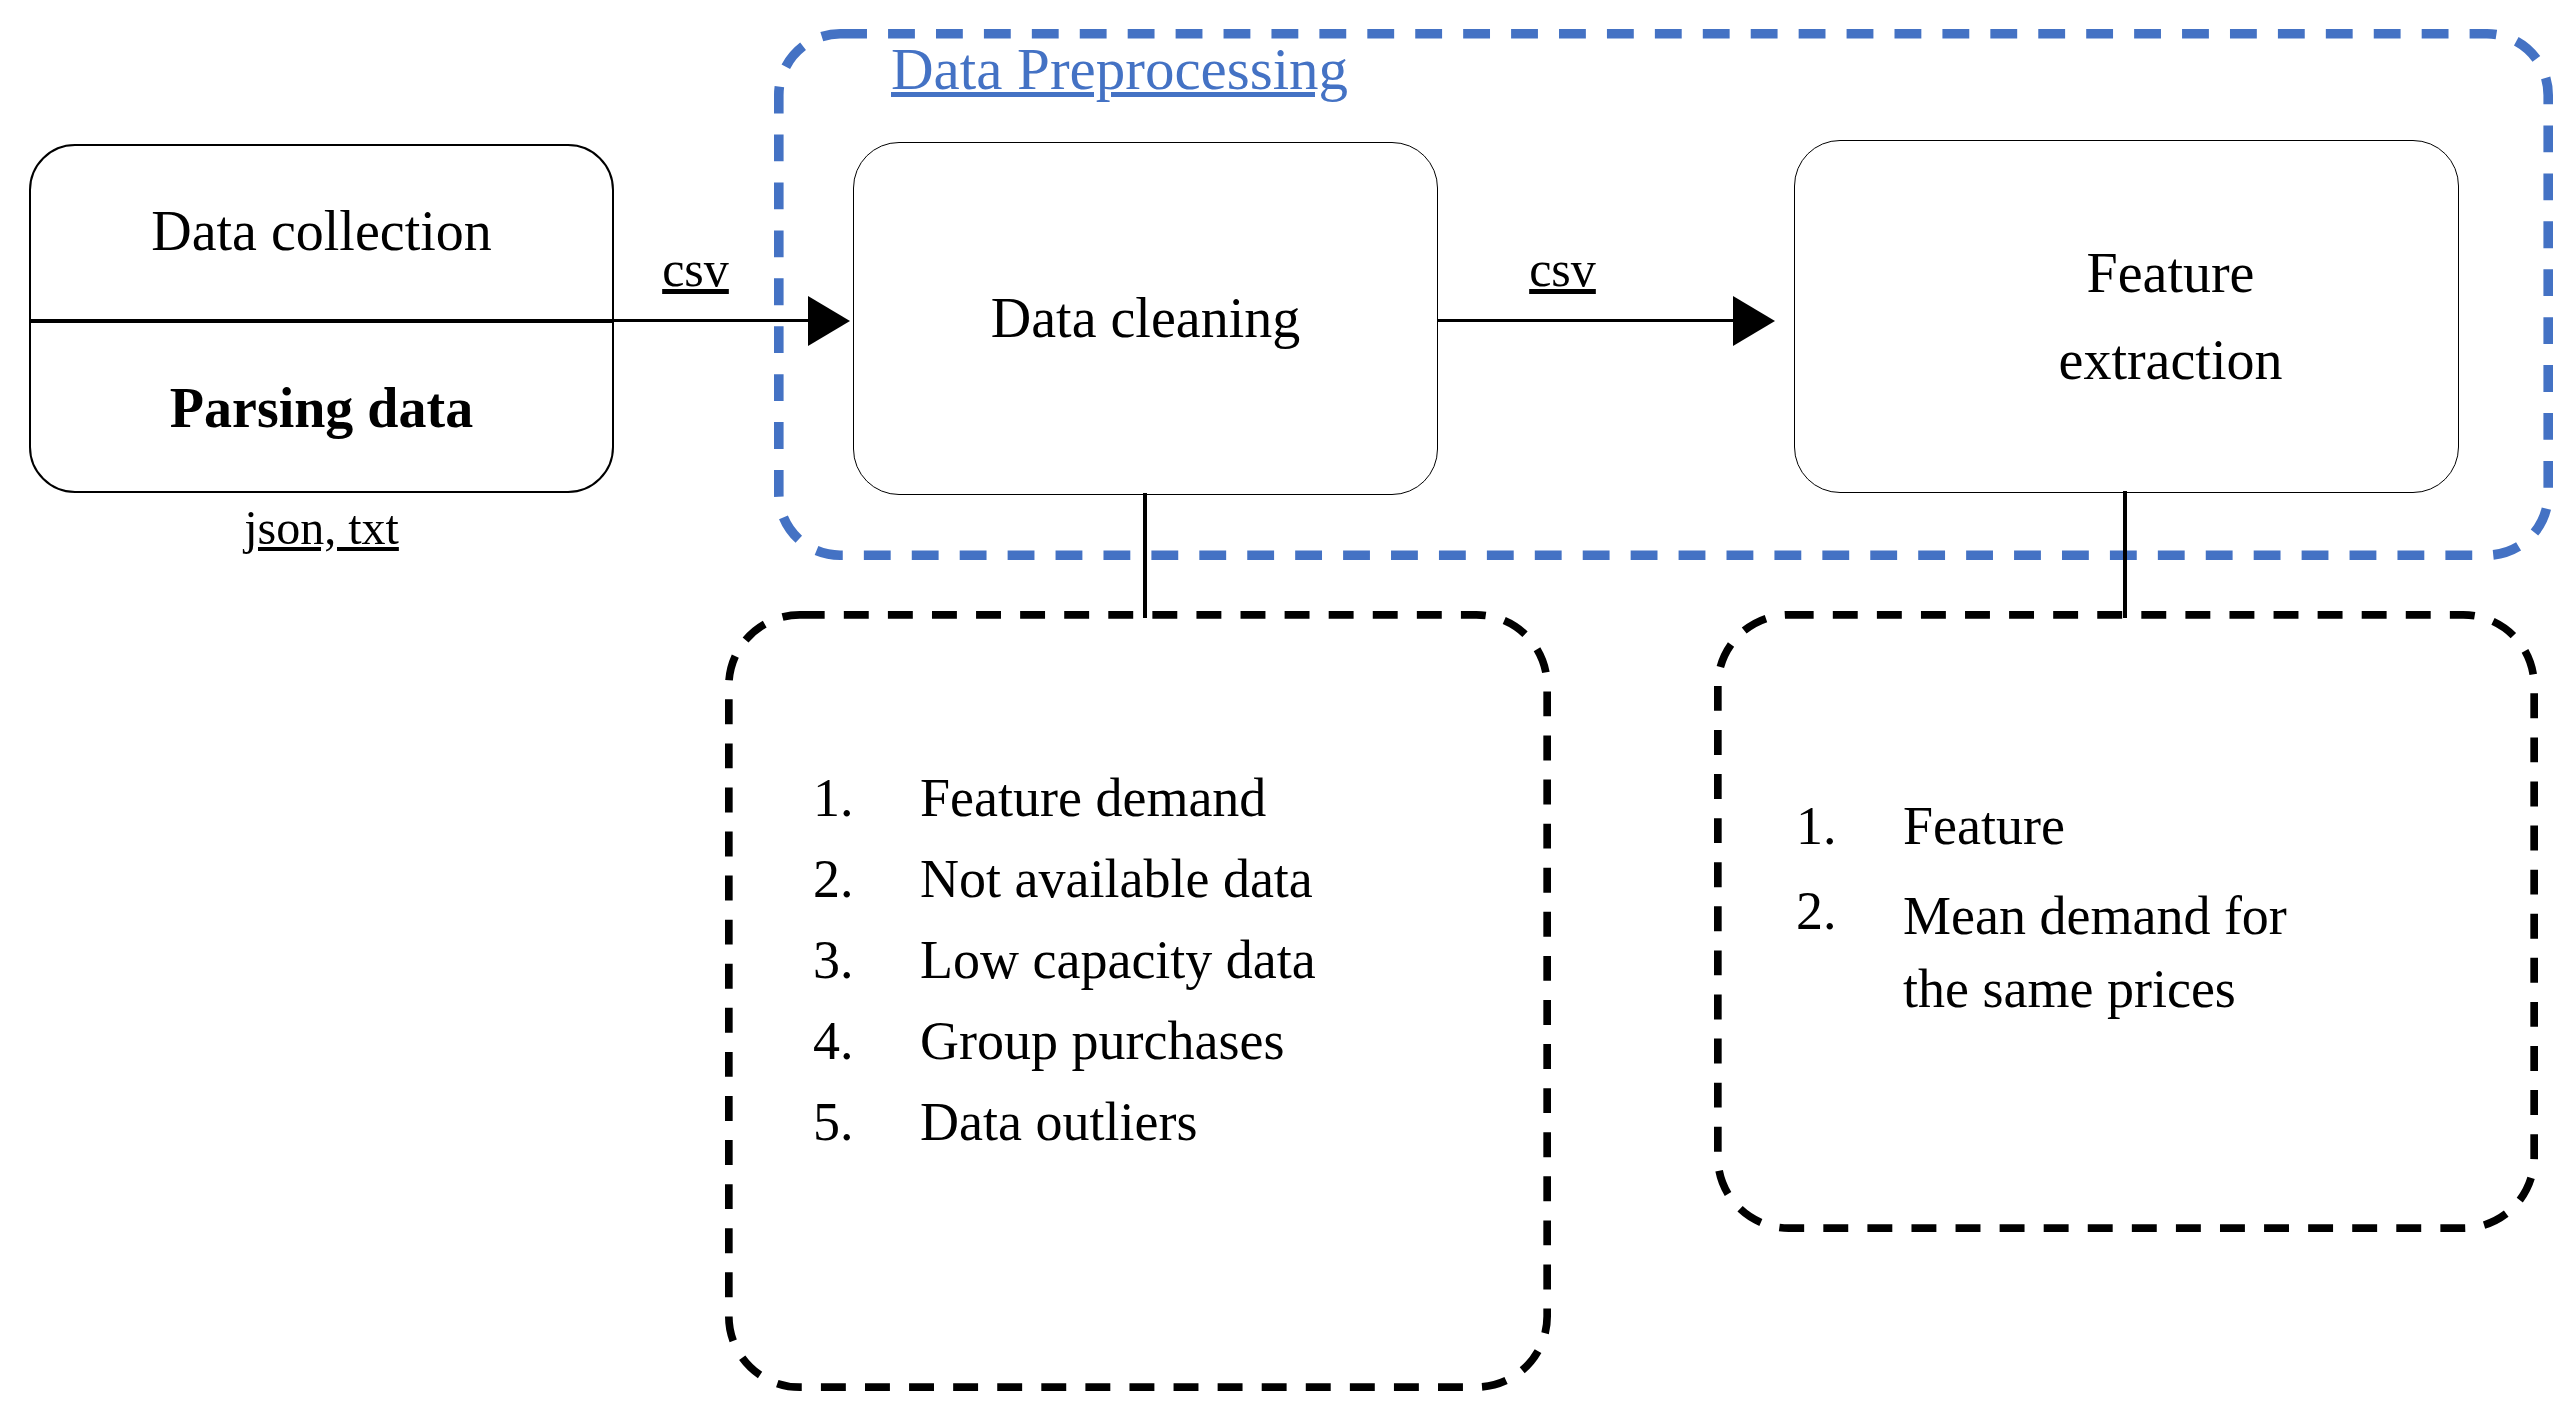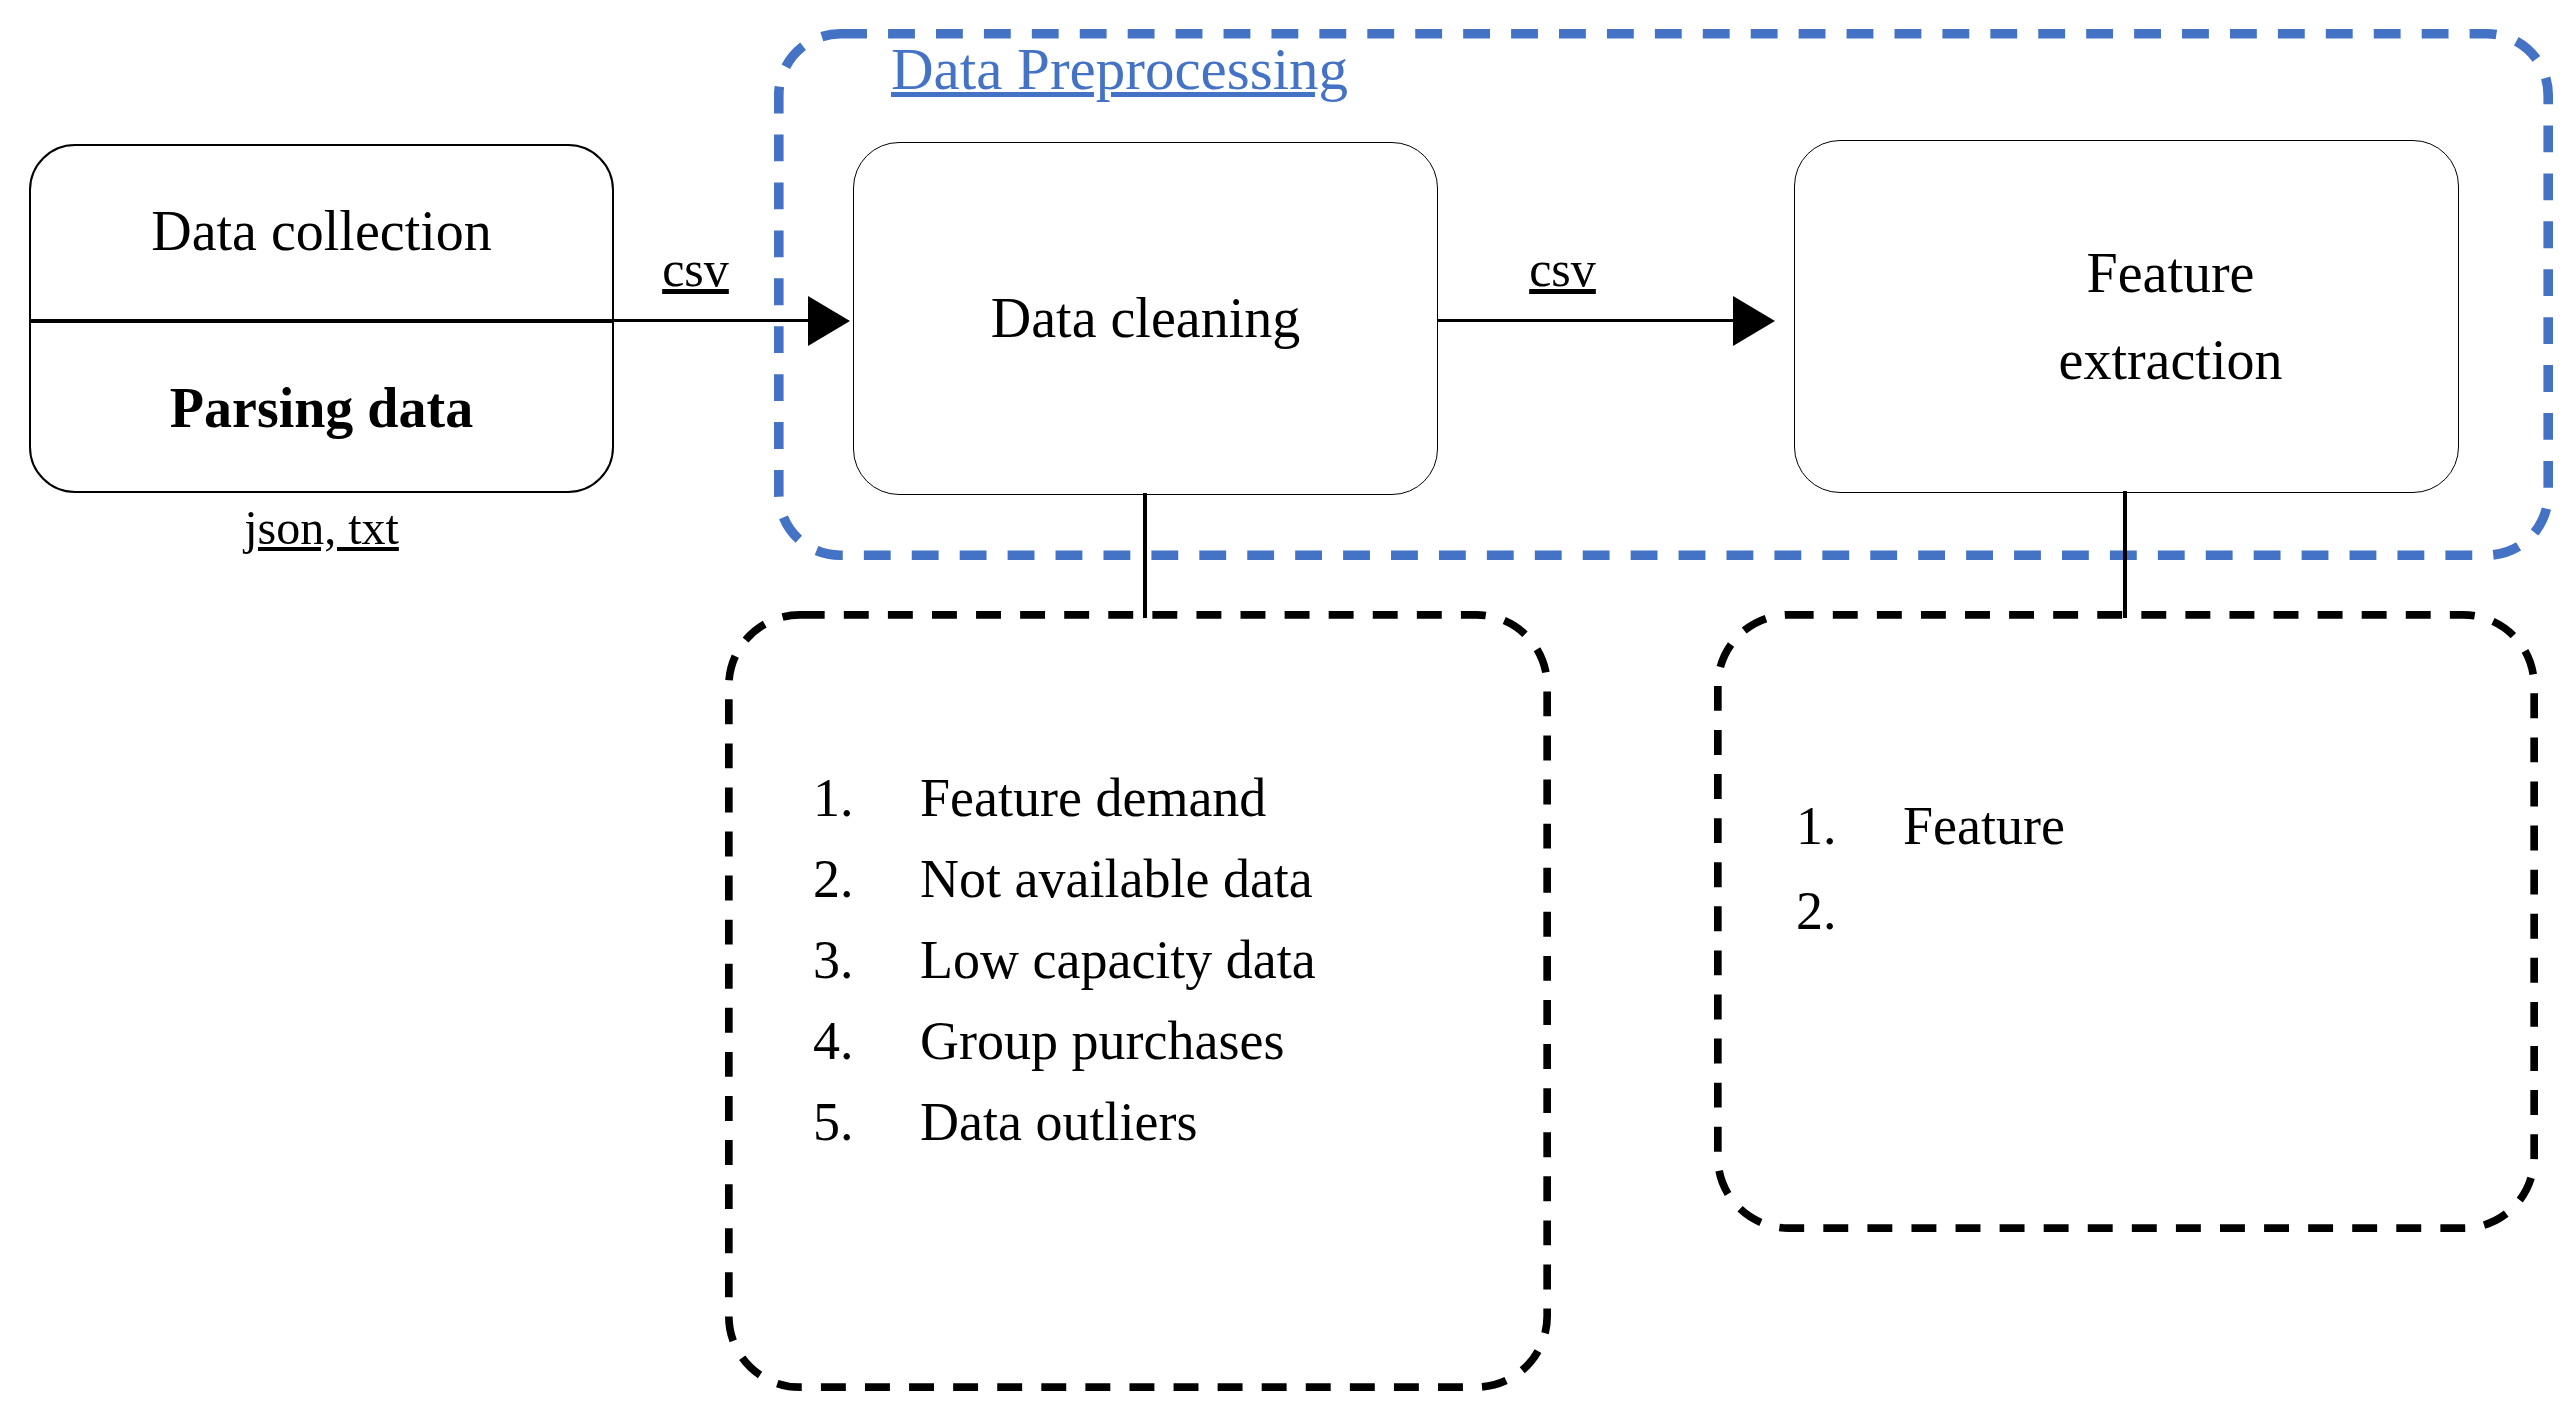--- a/index.html
+++ b/index.html
@@ -157,17 +157,19 @@
   </div>
 
 
   <div class="listwrap" style="left:1714px;top:795px;width:824px;font-size:54px;">
     <div class="li" style="margin:0 0 23px 0;">
       <span class="num" style="width:107px;padding-left:82px;">1.</span>
       <span class="txt">Feature</span>
     </div>
     <div class="li" style="margin:0 0 23px 0;">
       <span class="num" style="width:107px;padding-left:82px;">2.</span>
+      <span class="txt" style="line-height:1.35;">Mean demand for
+the same prices</span>
     </div>
   </div>
 
 </div>
 
 
 </body></html>

